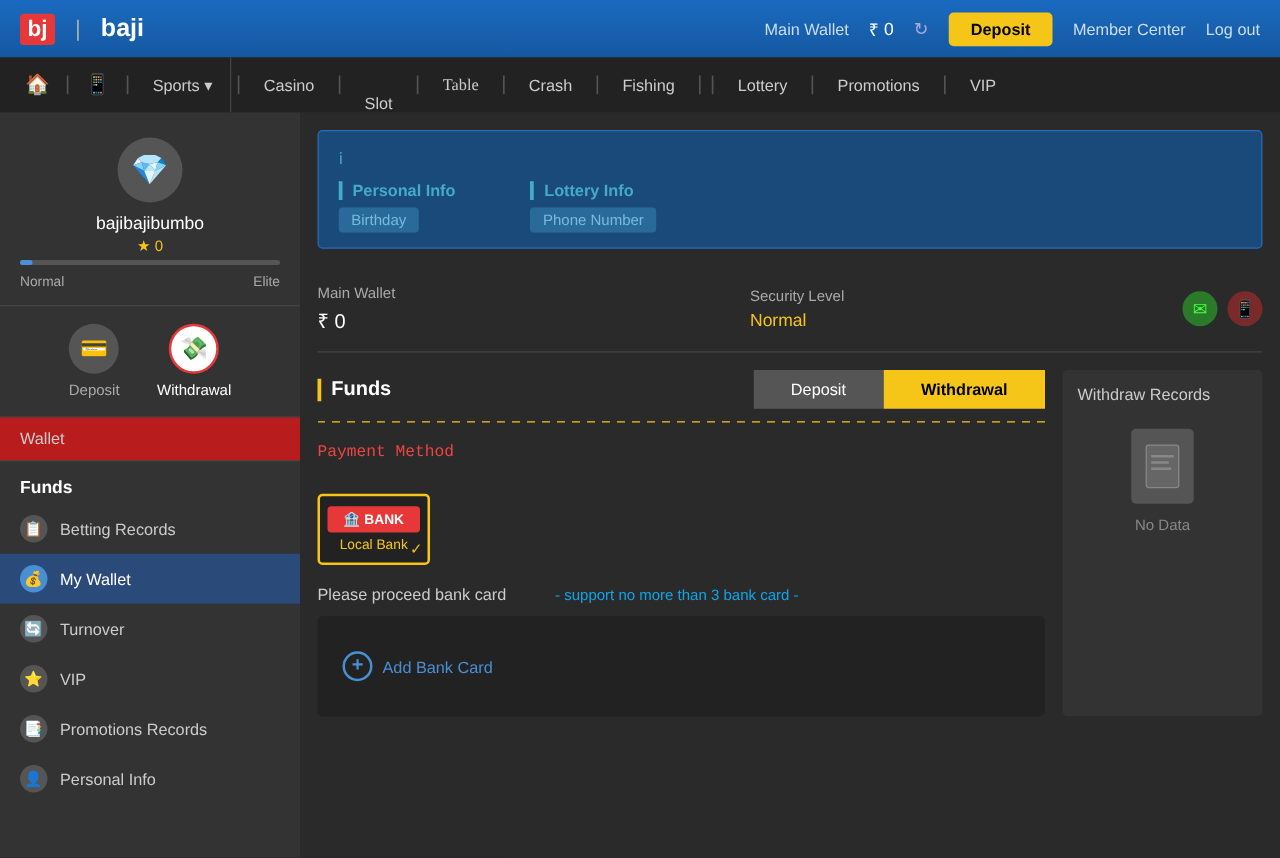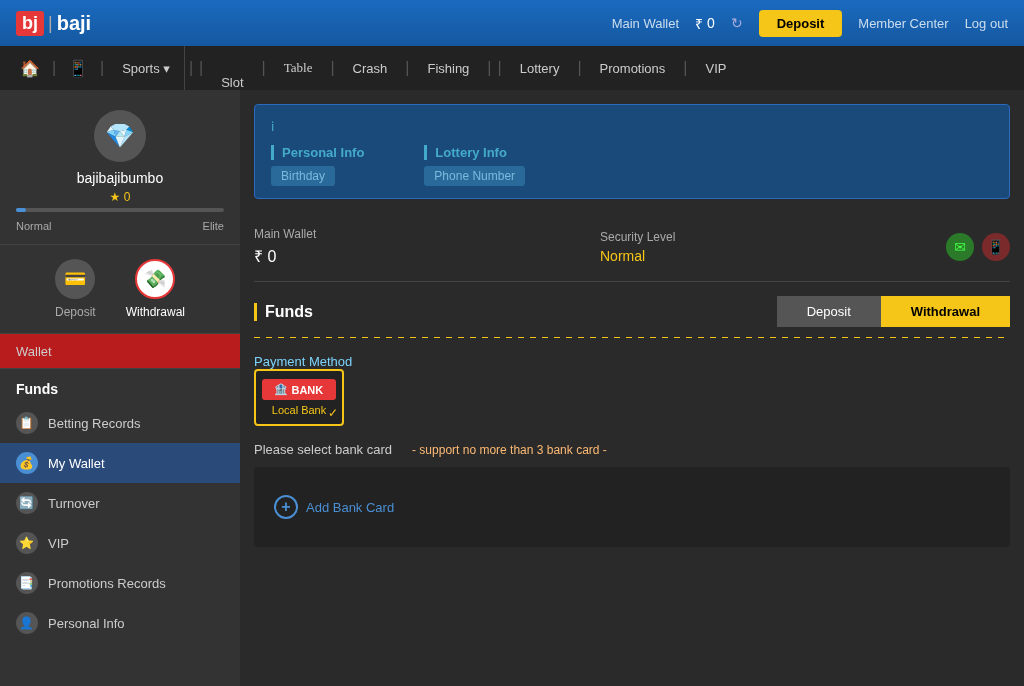--- a/index.html
+++ b/index.html
@@ -9,21 +9,21 @@
     .top-header {
       background: linear-gradient(to bottom, #1a6abf, #1558a0);
       height: 46px;
       display: flex;
       align-items: center;
       padding: 0 16px;
     }
     .logo {
       display: flex;
       align-items: center;
-      gap: 4px;
+      gap: 16px;
       margin-right: auto;
     }
     .logo-bj {
       background: #e63838;
       color: #fff;
       font-weight: bold;
       font-size: 18px;
       padding: 2px 6px;
       border-radius: 3px;
     }
@@ -341,22 +341,23 @@
     .funds-tab.withdrawal { background: #f5c518; color: #000; font-weight: bold; }
 
     .funds-divider {
       height: 1px;
       background: repeating-linear-gradient(to right, #f5c518 0, #f5c518 6px, transparent 6px, transparent 12px);
       margin: 10px 0 16px;
     }
 
     .payment-method-label {
       font-size: 13px;
-      color: #7dd3fc;
-      margin-bottom: 0;
+      color: #ef4444;
+      margin-bottom: 26px;
+      font-family: Liberation Mono, monospace;
     }
     .payment-options {
       display: flex;
       gap: 10px;
       margin-bottom: 16px;
     }
     .payment-option {
       width: 90px;
       background: #222;
       border: 2px solid #f5c518;
@@ -399,22 +400,23 @@
       display: flex;
       align-items: center;
       gap: 20px;
       margin-bottom: 10px;
     }
     .bank-card-label {
       font-size: 13px;
       color: #ccc;
     }
     .bank-card-note {
-      color: #fdba74;
-      font-size: 12px;
+      color: #0ea5e9;
+      font-size: 12px;
+      margin-left: 19px;
     }
     .bank-card-area {
       background: #222;
       border-radius: 4px;
       padding: 20px;
       min-height: 80px;
       display: flex;
       align-items: center;
       justify-content: flex-start;
     }
@@ -501,20 +503,21 @@
   </div>
 </div>
 
 <div class="nav-bar">
   <span class="nav-icon">🏠</span>
   <span class="nav-separator">|</span>
   <span class="nav-icon">📱</span>
   <span class="nav-separator">|</span>
   <div class="nav-item" style="border-left:none;">Sports ▾</div>
   <span class="nav-separator">|</span>
+  <div class="nav-item" style="border:none;">Casino</div>
   <span class="nav-separator">|</span>
   <div class="nav-item" style="border:none;margin-top:28px;">Slot</div>
   <span class="nav-separator">|</span>
   <div class="nav-item" style="border:none;font-family:Liberation Serif, serif;">Table</div>
   <span class="nav-separator">|</span>
   <div class="nav-item" style="border:none;">Crash</div>
   <span class="nav-separator">|</span>
   <div class="nav-item" style="border:none;">Fishing</div>
   <span class="nav-separator">|</span>
   <span class="nav-separator">|</span>
@@ -644,30 +647,42 @@
               <span>🏦</span>
               <span>BANK</span>
             </div>
             <div class="payment-option-label">Local Bank</div>
             <span class="check-mark">✓</span>
           </div>
         </div>
 
         <div class="bank-card-section">
           <div class="bank-card-header">
-            <span class="bank-card-label">Please select bank card</span>
+            <span class="bank-card-label">Please proceed bank card</span>
             <span class="bank-card-note">- support no more than 3 bank card -</span>
           </div>
           <div class="bank-card-area">
             <div class="add-bank-card">
               <div class="add-icon">+</div>
               <span>Add Bank Card</span>
             </div>
           </div>
         </div>
 
       </div>
 
+      <div class="withdraw-records">
+        <div class="withdraw-records-title">Withdraw Records</div>
+        <div class="no-data-icon">
+          <svg width="30" height="38" viewBox="0 0 30 38">
+            <rect x="2" y="2" width="26" height="34" rx="2" fill="#666" stroke="#888" stroke-width="1"></rect>
+            <rect x="6" y="10" width="18" height="2" fill="#888"></rect>
+            <rect x="6" y="15" width="14" height="2" fill="#888"></rect>
+            <rect x="6" y="20" width="16" height="2" fill="#888"></rect>
+          </svg>
+        </div>
+        <div class="no-data-text">No Data</div>
+      </div>
     </div>
 
   </div>
 
 </div>
 
 </body></html>

